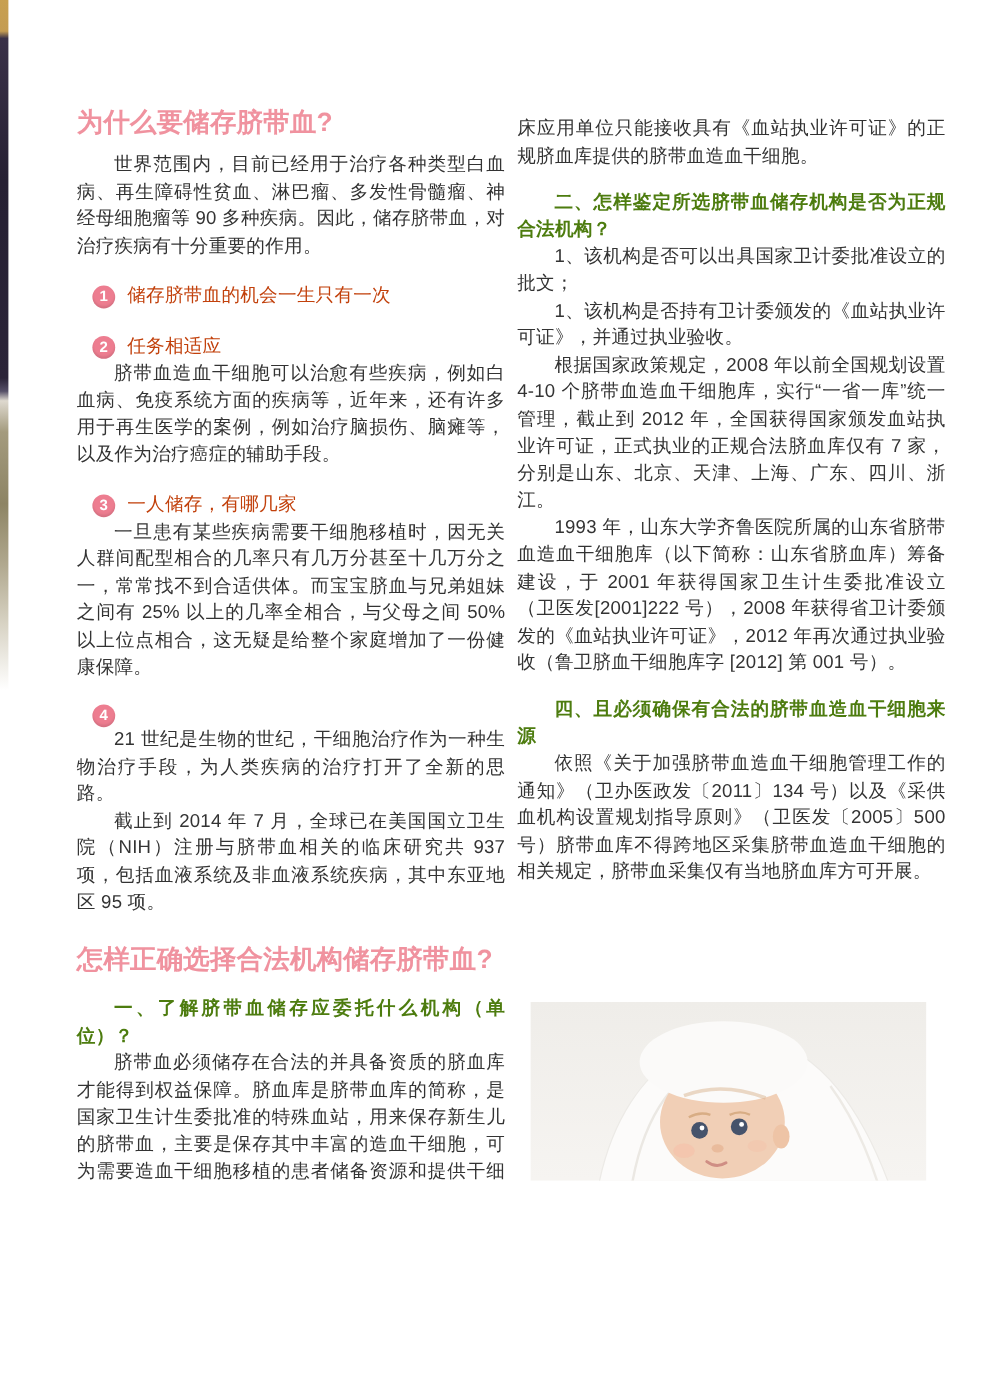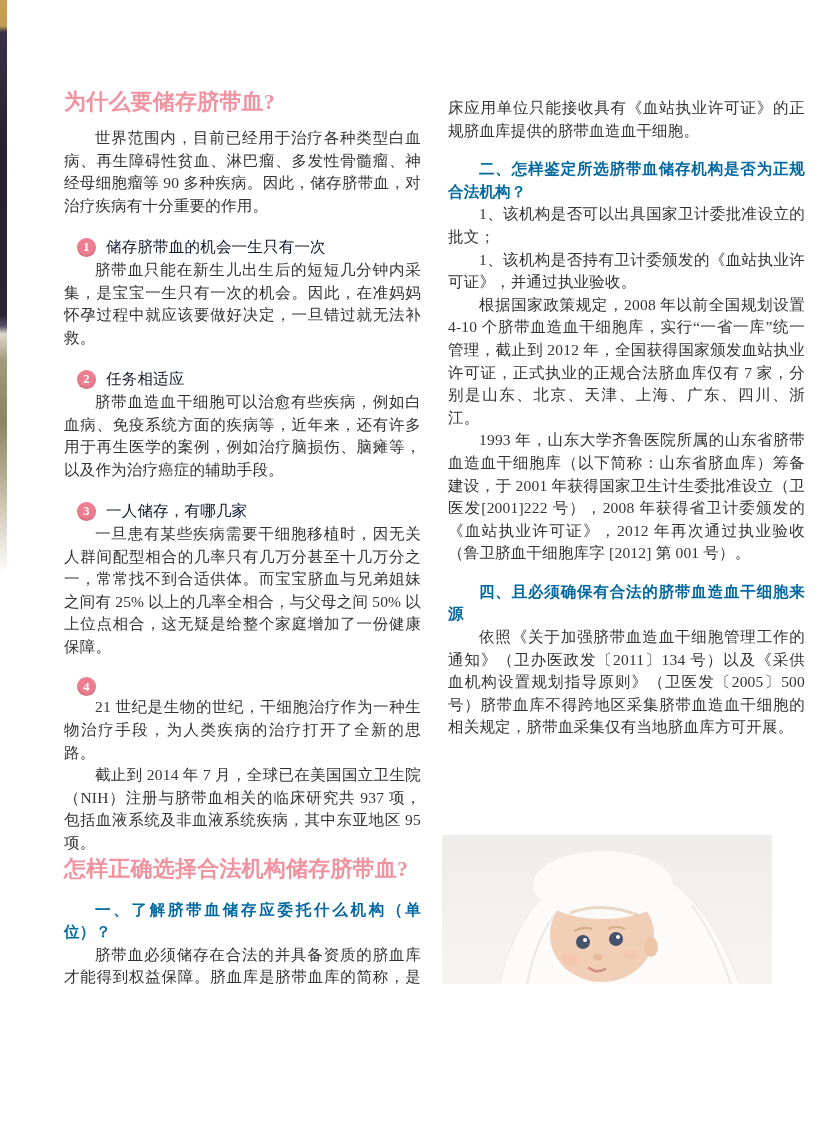--- a/index.html
+++ b/index.html
@@ -1,66 +1,66 @@
 <!DOCTYPE html>
 <html><head>
 <meta charset="utf-8">
 <style>
   html,body { margin:0; padding:0; background:#ffffff; }
   .page {
     position:relative;
     width:839px; height:984px;
     background:#ffffff;
     overflow:hidden;
-    font-family:Liberation Serif, serif;
+    font-family:Liberation Sans, sans-serif;
     color:#333333;
   }
   
   .edge-strip {
     position:absolute; left:0; top:0; width:7px; height:580px;
     background:linear-gradient(180deg,
       #c8a050 0px, #c49c52 26px,
       #3a3148 32px, #262033 150px, #2b2438 315px,
       #565068 326px, #ded9cf 334px,
       #a49b7e 360px, #8d8464 420px, #b0a88e 470px,
       #d8d3c4 520px, rgba(255,255,255,0) 575px);
   }
   .col {
     position:absolute;
     font-size:15.5px; line-height:22.6px;
     text-align:justify;
     letter-spacing:0.2px;
   }
   .col-left  { left:64px;  top:88px; width:357px; }
-  .col-right { left:448px; top:97px; width:357px; }
+  .col-right { left:431px; top:97px; width:357px; }
 
   .pink-heading {
     font-size:22px; line-height:28px;
     font-weight:bold; color:#f0929f;
     text-align:left;
     margin:0 0 11px 0;
   }
-  .pink-heading.second { margin-bottom:14px; }
+  .pink-heading.second { margin-top:22px; margin-bottom:14px; }
 
   p { margin:0; }
   .indent { text-indent:2em; }
-  .bold-title { font-weight:bold; color:#0369a1; }
+  .bold-title { font-weight:bold; color:#4d7c0f; }
   .gap-top    { margin-top:16px; }
 
   .item { margin-top:19px; }
   .item-head { display:flex; align-items:center; padding-left:13px; }
   .num-badge {
     flex:0 0 19px; width:19px; height:19px; margin-right:10px;
     border-radius:50%;
     background:#ed7d90;
     color:#ffffff; font-size:12.5px; font-weight:bold;
     display:flex; align-items:center; justify-content:center;
     box-shadow:inset 0 -2px 2px rgba(0,0,0,0.10);
   }
-  .item-title { color:#0f172a; }
+  .item-title { color:#c2410c; }
 
   .photo {
     position:absolute; left:442px; top:835px;
     width:330px; height:205px;
     display:block;
   }
 </style>
 </head>
 <body>
 
@@ -70,21 +70,20 @@
 
   <div class="col col-left">
     <h2 class="pink-heading">为什么要储存脐带血?</h2>
     <p class="indent">世界范围内，目前已经用于治疗各种类型白血病、再生障碍性贫血、淋巴瘤、多发性骨髓瘤、神经母细胞瘤等 90 多种疾病。因此，储存脐带血，对治疗疾病有十分重要的作用。</p>
 
     <div class="item">
       <div class="item-head">
         <span class="num-badge">1</span>
         <span class="item-title">储存脐带血的机会一生只有一次</span>
       </div>
-      <p class="indent">脐带血只能在新生儿出生后的短短几分钟内采集，是宝宝一生只有一次的机会。因此，在准妈妈怀孕过程中就应该要做好决定，一旦错过就无法补救。</p>
     </div>
 
     <div class="item">
       <div class="item-head">
         <span class="num-badge">2</span>
         <span class="item-title">任务相适应</span>
       </div>
       <p class="indent">脐带血造血干细胞可以治愈有些疾病，例如白血病、免疫系统方面的疾病等，近年来，还有许多用于再生医学的案例，例如治疗脑损伤、脑瘫等，以及作为治疗癌症的辅助手段。</p>
     </div>
 

